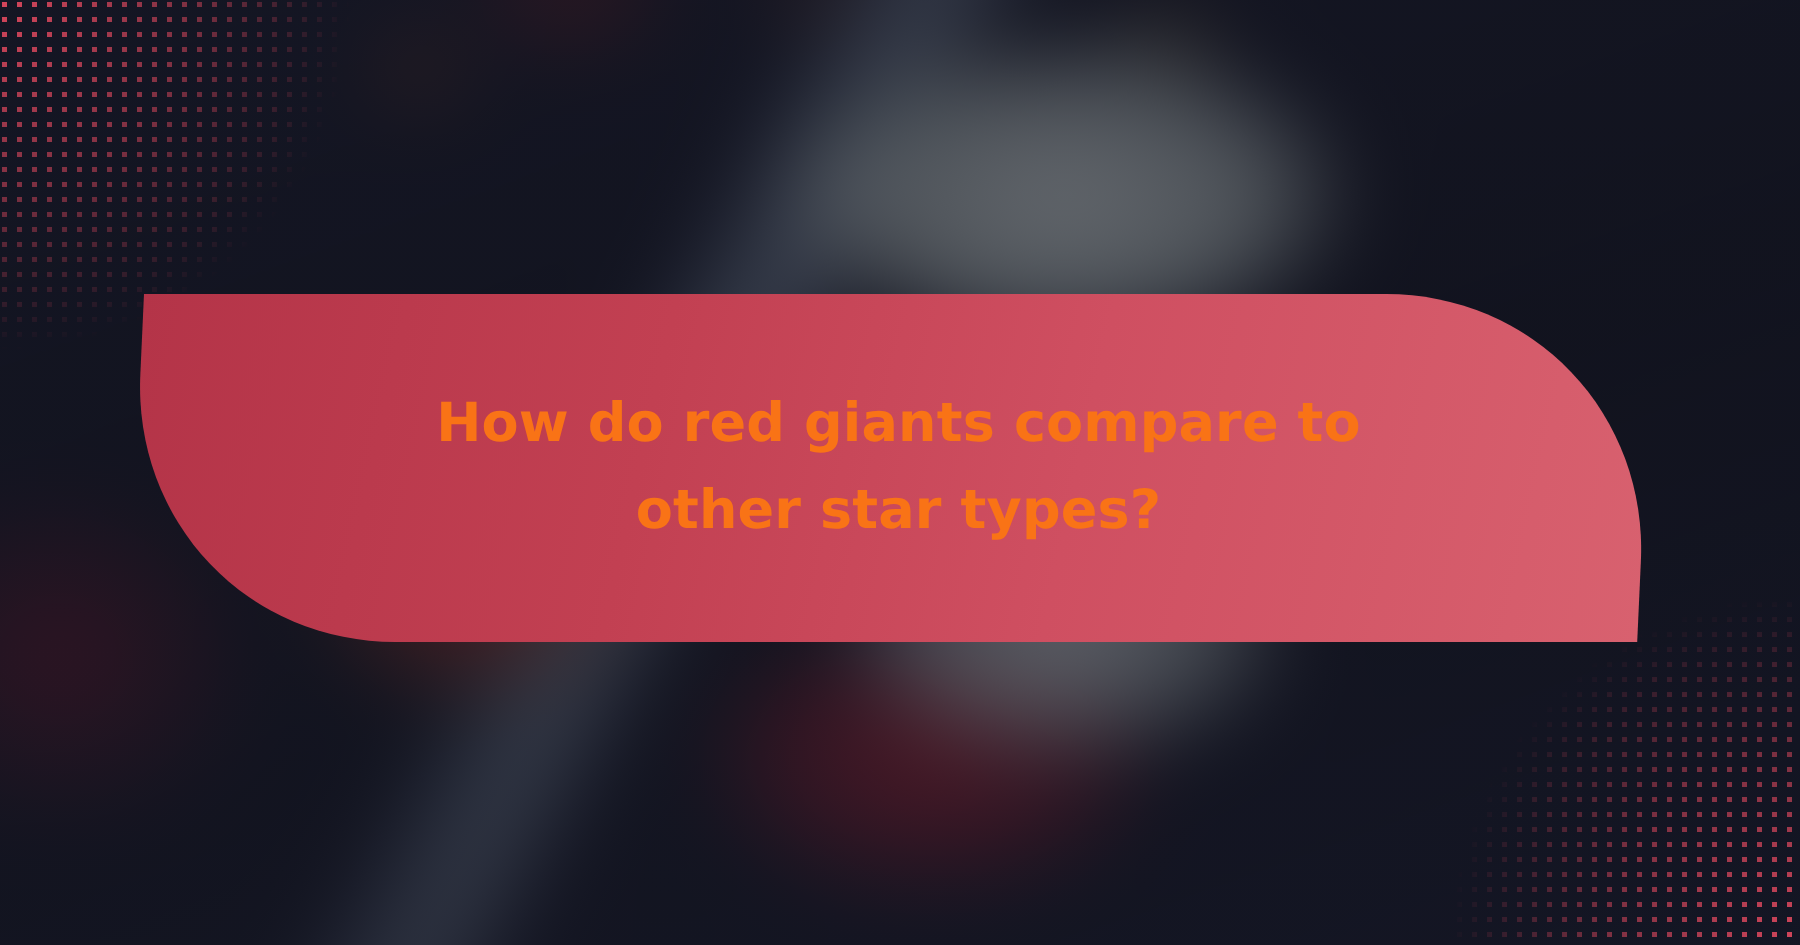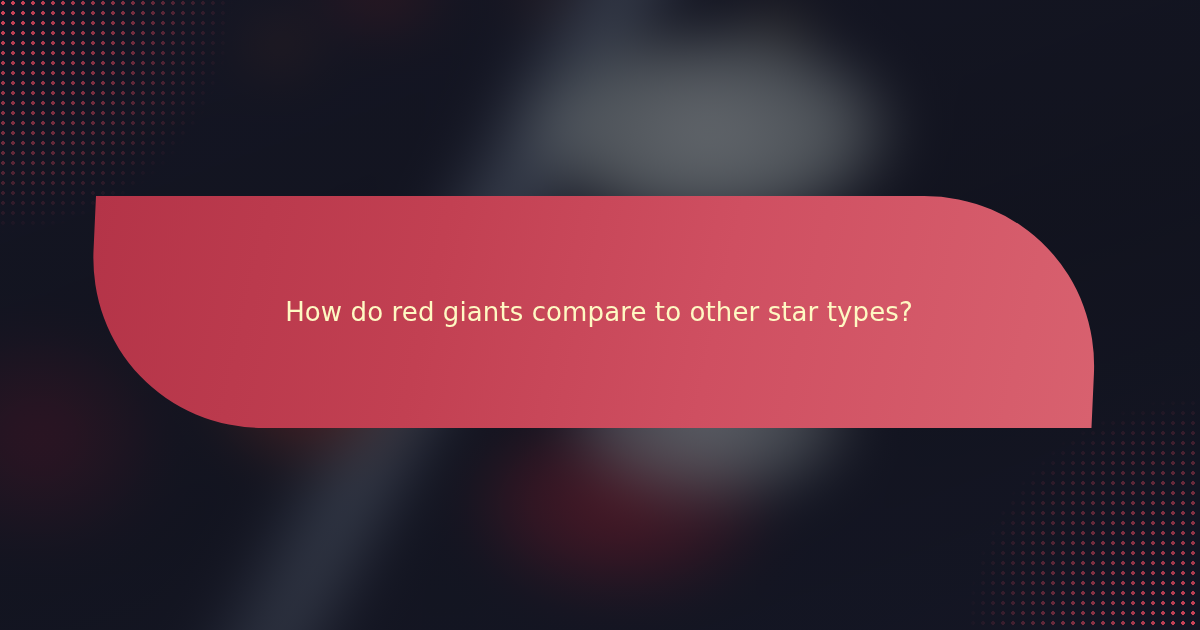--- a/index.html
+++ b/index.html
@@ -97,24 +97,24 @@
     position: absolute;
     inset: 0;
     display: flex;
     align-items: center;
     justify-content: center;
     padding: 0 70px;
     box-sizing: border-box;
   }
   .banner-text h1 {
     margin: 0;
-    color: #fef9c3;
+    color: #f97316;
     font-family: "DejaVu Sans", "Liberation Sans", sans-serif;
-    font-size: 26px;
-    font-weight: 400;
+    font-size: 36px;
+    font-weight: 700;
     line-height: 58px;
     letter-spacing: 0.1px;
     text-align: center;
     max-width: 700px;
   }
 </style>
 </head>
 <body>
 
 <div id="stage">

